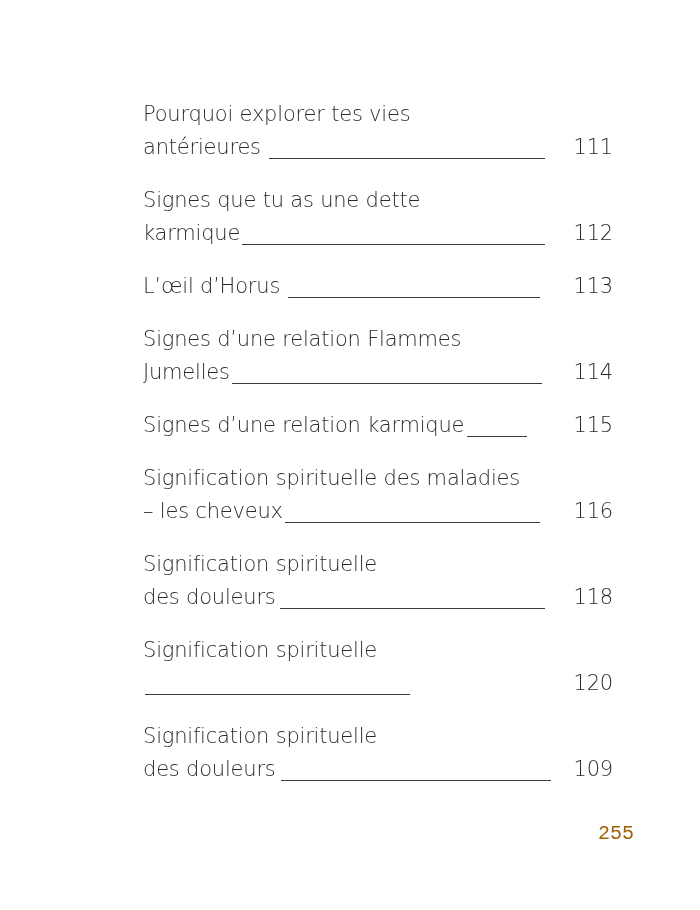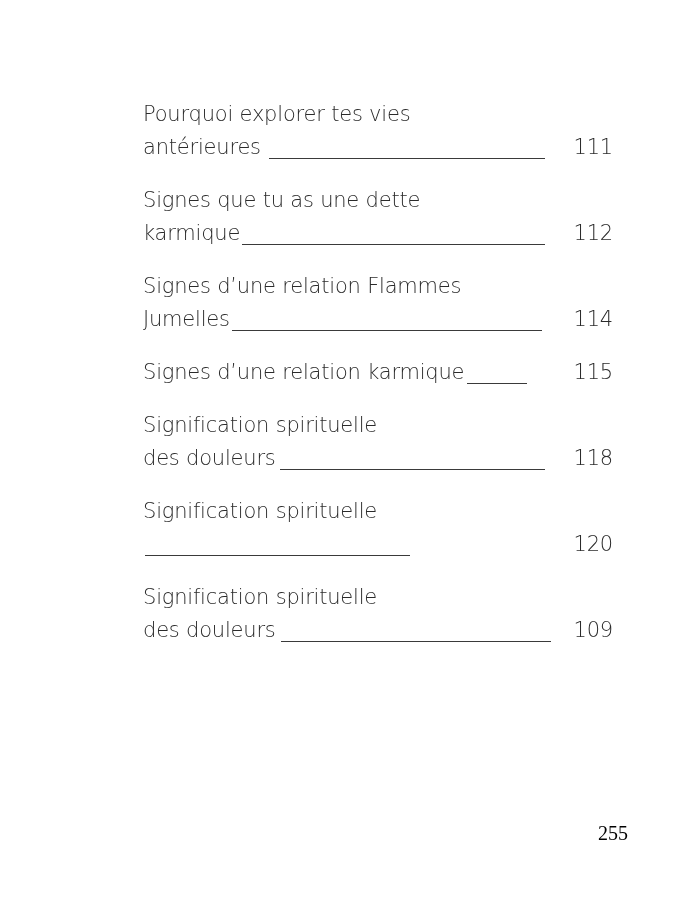--- a/index.html
+++ b/index.html
@@ -5,21 +5,21 @@
     html, body { margin: 0; padding: 0; background: #ffffff; }
     body { width: 700px; height: 910px; position: relative; overflow: hidden; color: #2b2b2b; }
     .toc { position: absolute; left: 127px; top: 98px; width: 470px; font-family: "DejaVu Sans", sans-serif; font-size: 21px; font-weight: 300; letter-spacing: -0.2px; margin-left: 16px; }
     .entry { margin-bottom: 20px; }
     .line { height: 33px; line-height: 33px; white-space: nowrap; }
     .last { display: flex; align-items: baseline; }
     .last-text { flex: 0 0 auto; text-align: right; }
     .leader { display: block; height: 1px; background: #3a3a3a; flex: 0 0 auto; position: relative; top: 5px; }
     .spacer { flex: 1 1 auto; }
     .num { flex: 0 0 auto; text-align: left; }
-    .pagenum { position: absolute; left: 598px; top: 822px; font-family: Liberation Serif, serif; font-size: 20px; color: #000000; }
+    .pagenum { position: absolute; left: 598px; top: 822px; font-family: Liberation Mono, monospace; font-size: 20px; color: #a16207; }
   </style>
 </head>
 <body>
 
 <div class="toc">
   <div class="entry">
     <div class="line">Pourquoi explorer tes vies</div>
     <div class="line last">
         <span class="last-text">antérieures</span>
         <span class="leader" style="margin-left:8px;width:276px"></span>
@@ -30,34 +30,51 @@
   <div class="entry">
     <div class="line">Signes que tu as une dette</div>
     <div class="line last">
         <span class="last-text">karmique</span>
         <span class="leader" style="margin-left:2px;width:303px"></span>
         <span class="spacer"></span>
         <span class="num">112</span>
       </div>
   </div>
   <div class="entry">
+    <div class="line last">
+        <span class="last-text">L’œil d’Horus</span>
+        <span class="leader" style="margin-left:8px;width:252px"></span>
+        <span class="spacer"></span>
+        <span class="num">113</span>
+      </div>
+  </div>
+  <div class="entry">
     <div class="line">Signes d’une relation Flammes</div>
     <div class="line last">
         <span class="last-text">Jumelles</span>
         <span class="leader" style="margin-left:2px;width:310px"></span>
         <span class="spacer"></span>
         <span class="num">114</span>
       </div>
   </div>
   <div class="entry">
     <div class="line last">
         <span class="last-text">Signes d’une relation karmique</span>
         <span class="leader" style="margin-left:3px;width:60px"></span>
         <span class="spacer"></span>
         <span class="num">115</span>
+      </div>
+  </div>
+  <div class="entry">
+    <div class="line">Signification spirituelle des maladies</div>
+    <div class="line last">
+        <span class="last-text">– les cheveux</span>
+        <span class="leader" style="margin-left:2px;width:255px"></span>
+        <span class="spacer"></span>
+        <span class="num">116</span>
       </div>
   </div>
   <div class="entry">
     <div class="line">Signification spirituelle</div>
     <div class="line last">
         <span class="last-text">des douleurs</span>
         <span class="leader" style="margin-left:4px;width:265px"></span>
         <span class="spacer"></span>
         <span class="num">118</span>
       </div>

